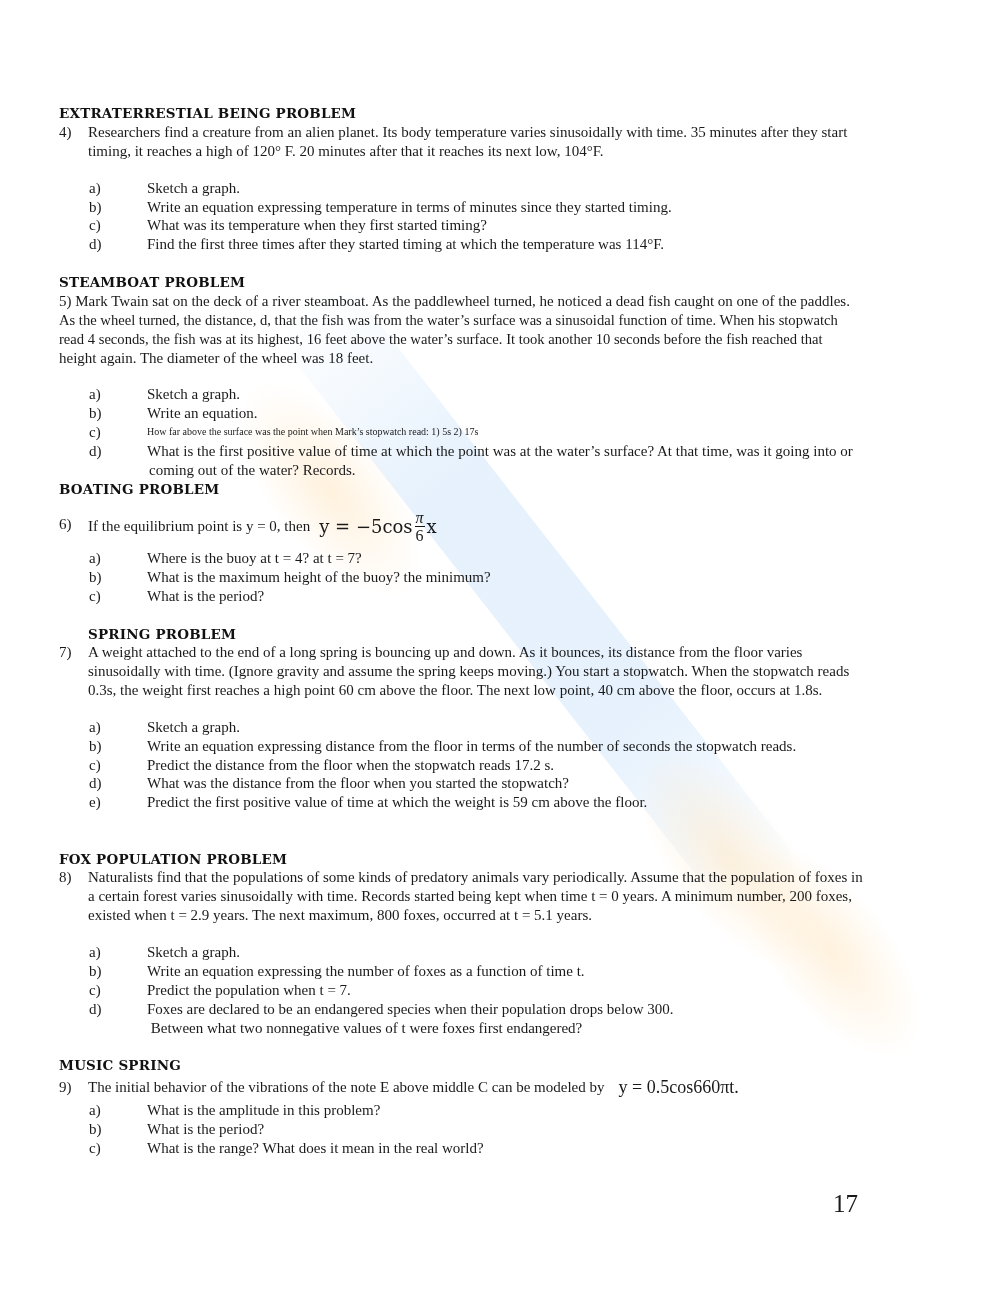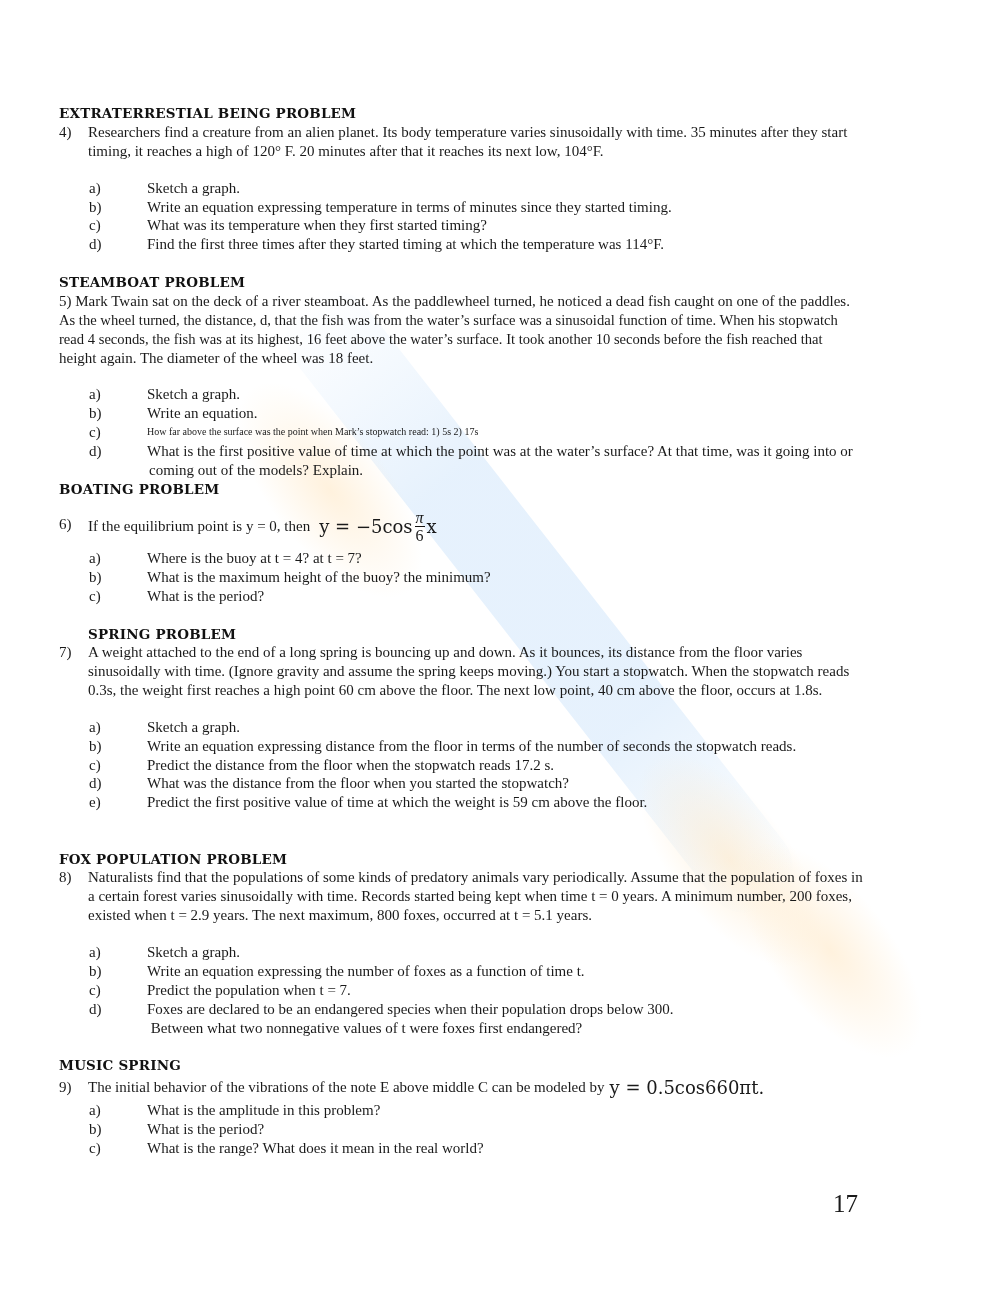--- a/index.html
+++ b/index.html
@@ -82,21 +82,21 @@
   <div class="sub" style="top:423px;">
       <span class="lbl">c)</span>
       <span class="txt" style="font-size:10px;text-align:center;">How far above the surface was the point when Mark’s stopwatch read:  1)  5s      2)  17s</span>
     </div>
   <div class="sub" style="top:442px;">
       <span class="lbl">d)</span>
       <span class="txt">What is the first positive value of time at which the point was at the water’s surface?  At that time, was it going into or</span>
     </div>
   <div class="sub" style="top:461px;">
       <span class="lbl"></span>
-      <span class="txt" style="left:90px;">coming out of the models?   Explain.</span>
+      <span class="txt" style="left:90px;">coming out of the water?   Records.</span>
     </div>
 
   <div class="heading" style="top:481px;">BOATING PROBLEM</div>
   <div class="para" style="top:508px; height:40px;">
     <span class="num" style="top:7px;">6)</span>
     <span class="stem" style="top:0; display:flex; align-items:center; height:36px;">
       <span>If the equilibrium point is y = 0, then</span>
       <span class="math" style="margin-left:9px;text-align:right;">y = −5cos</span>
       <span class="frac">
         <span class="top">π</span>
@@ -172,21 +172,21 @@
   <div class="sub" style="top:1019px;">
       <span class="lbl"></span>
       <span class="txt" style="white-space:pre;"> Between what two nonnegative values of t were foxes first endangered?</span>
     </div>
 
   <div class="heading" style="top:1057px;">MUSIC SPRING</div>
   <div class="para" style="top:1076px; height:24px;">
     <span class="num" style="top:2px;">9)</span>
     <span class="stem" style="top:0; display:flex; align-items:center; height:22px;">
       <span>The initial behavior of the vibrations of the note E above middle C can be modeled by</span>
-      <span class="math" style="margin-left:5px;">y = 0.5cos660πt.</span>
+      <span class="math" style="margin-left:14px;font-family:Liberation Serif, serif;">y = 0.5cos660πt.</span>
     </span>
   </div>
   <div class="sub" style="top:1101px;">
       <span class="lbl">a)</span>
       <span class="txt">What is the amplitude in this problem?</span>
     </div>
   <div class="sub" style="top:1120px;">
       <span class="lbl">b)</span>
       <span class="txt">What is the period?</span>
     </div>

